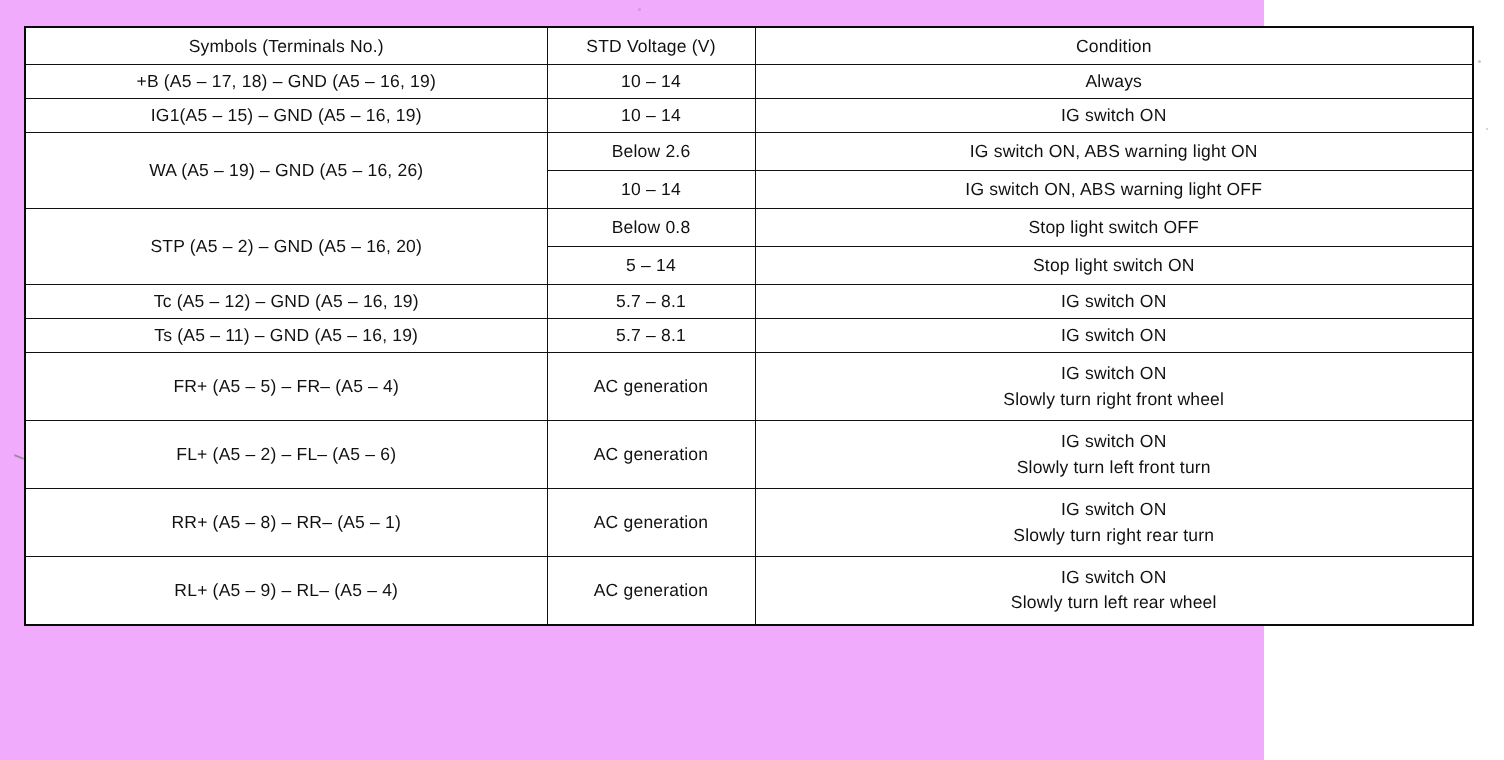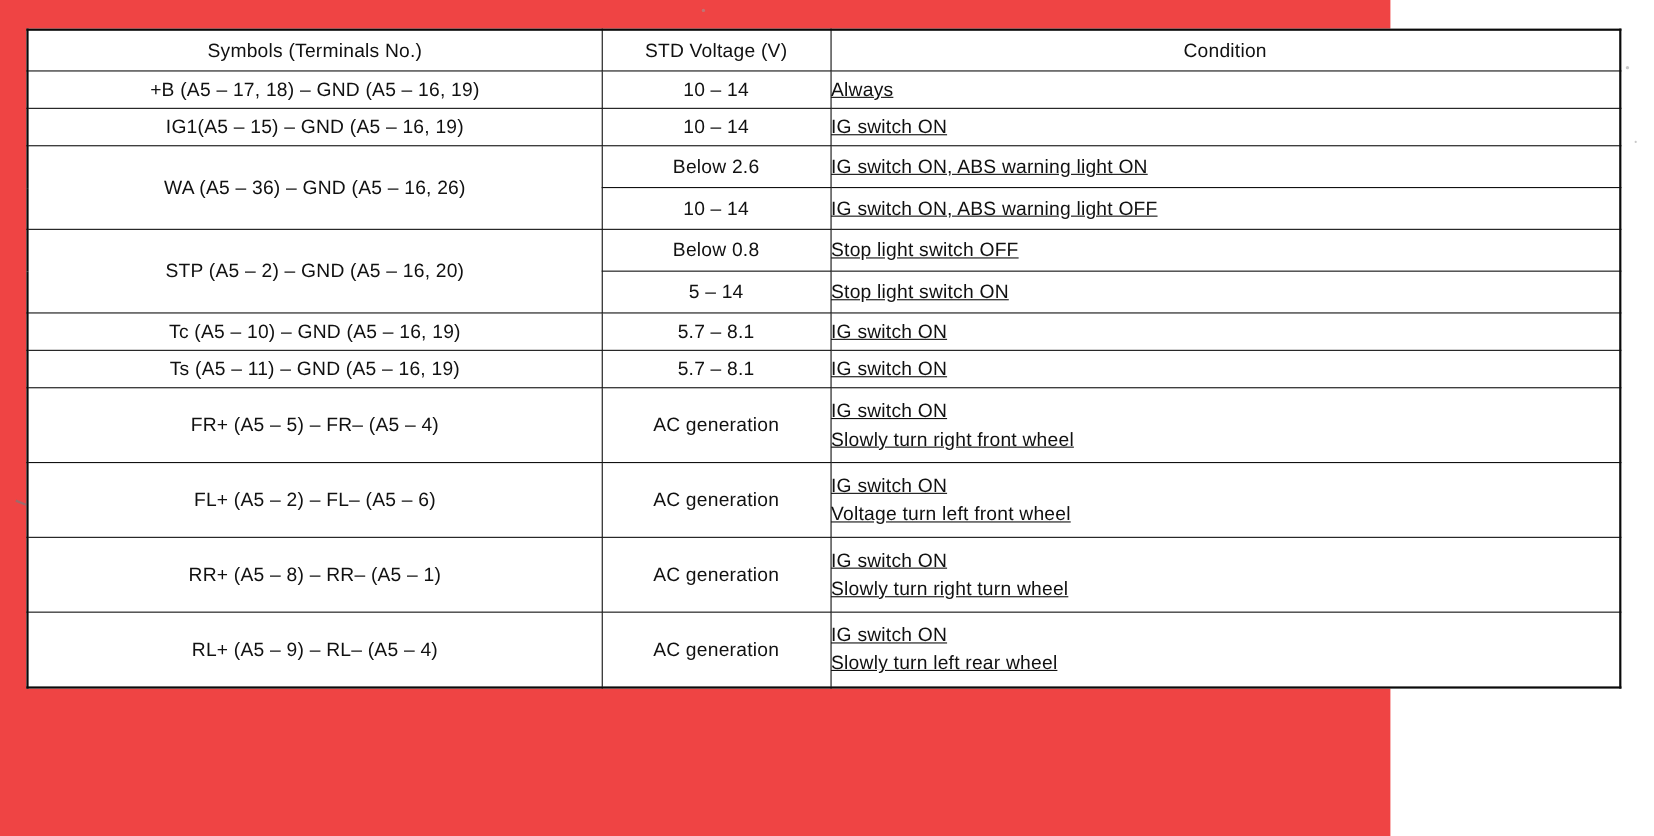--- a/index.html
+++ b/index.html
@@ -23,21 +23,21 @@
     border-radius: 50%;
     opacity: .55;
   }
 
   .sheet {
     position: absolute;
     left: 0;
     top: 0;
     width: 1264px;
     height: 760px;
-    background: #ef4444;
+    background: #f0abfc;
   }
 
   .table-wrap {
     position: absolute;
     left: 24px;
     top: 26px;
     width: 1448px;
   }
 
   table.spec {
@@ -64,24 +64,23 @@
   col.c1 { width: 522px; }
   col.c2 { width: 208px; }
   col.c3 { width: 718px; }
 
   .cell-c {
     text-align: center;
     padding: 6px 4px;
     letter-spacing: .2px;
   }
   .cell-l {
-    text-align: left;
+    text-align: center;
     padding: 6px 10px;
     letter-spacing: .2px;
-    text-decoration: underline;
   }
 
   thead td {
     height: 36px;
     font-size: 17.5px;
   }
 
   .r-small { height: 34px; }
   .r-mid  { height: 38px; }
   .r-tall { height: 68px; }
@@ -140,41 +139,41 @@
           <td class="cell-l">Always</td>
         </tr>
 
         <tr class="r-small">
           <td class="cell-c">IG1(A5 – 15) – GND (A5 – 16, 19)</td>
           <td class="cell-c">10 – 14</td>
           <td class="cell-l">IG switch ON</td>
         </tr>
 
         <tr class="r-mid">
-          <td class="cell-c" rowspan="2">WA (A5 – 36) – GND (A5 – 16, 26)</td>
+          <td class="cell-c" rowspan="2">WA (A5 – 19) – GND (A5 – 16, 26)</td>
           <td class="cell-c">Below 2.6</td>
           <td class="cell-l">IG switch ON, ABS warning light ON</td>
         </tr>
         <tr class="r-mid">
           <td class="cell-c">10 – 14</td>
           <td class="cell-l">IG switch ON, ABS warning light OFF</td>
         </tr>
 
         <tr class="r-mid">
           <td class="cell-c" rowspan="2">STP (A5 – 2) – GND (A5 – 16, 20)</td>
           <td class="cell-c">Below 0.8</td>
           <td class="cell-l">Stop light switch OFF</td>
         </tr>
         <tr class="r-mid">
           <td class="cell-c">5 – 14</td>
           <td class="cell-l">Stop light switch ON</td>
         </tr>
 
         <tr class="r-small">
-          <td class="cell-c">Tc (A5 – 10) – GND (A5 – 16, 19)</td>
+          <td class="cell-c">Tc (A5 – 12) – GND (A5 – 16, 19)</td>
           <td class="cell-c">5.7 – 8.1</td>
           <td class="cell-l">IG switch ON</td>
         </tr>
 
         <tr class="r-small">
           <td class="cell-c">Ts (A5 – 11) – GND (A5 – 16, 19)</td>
           <td class="cell-c">5.7 – 8.1</td>
           <td class="cell-l">IG switch ON</td>
         </tr>
 
@@ -185,30 +184,30 @@
             <span>IG switch ON</span>
             <span>Slowly turn right front wheel</span>
           </td>
         </tr>
 
         <tr class="r-tall">
           <td class="cell-c">FL+ (A5 – 2) – FL– (A5 – 6)</td>
           <td class="cell-c">AC generation</td>
           <td class="cell-l two-line">
             <span>IG switch ON</span>
-            <span>Voltage turn left front wheel</span>
+            <span>Slowly turn left front turn</span>
           </td>
         </tr>
 
         <tr class="r-tall">
           <td class="cell-c">RR+ (A5 – 8) – RR– (A5 – 1)</td>
           <td class="cell-c">AC generation</td>
           <td class="cell-l two-line">
             <span>IG switch ON</span>
-            <span>Slowly turn right turn wheel</span>
+            <span>Slowly turn right rear turn</span>
           </td>
         </tr>
 
         <tr class="r-tall">
           <td class="cell-c">RL+ (A5 – 9) – RL– (A5 – 4)</td>
           <td class="cell-c">AC generation</td>
           <td class="cell-l two-line">
             <span>IG switch ON</span>
             <span>Slowly turn left rear wheel</span>
           </td>

